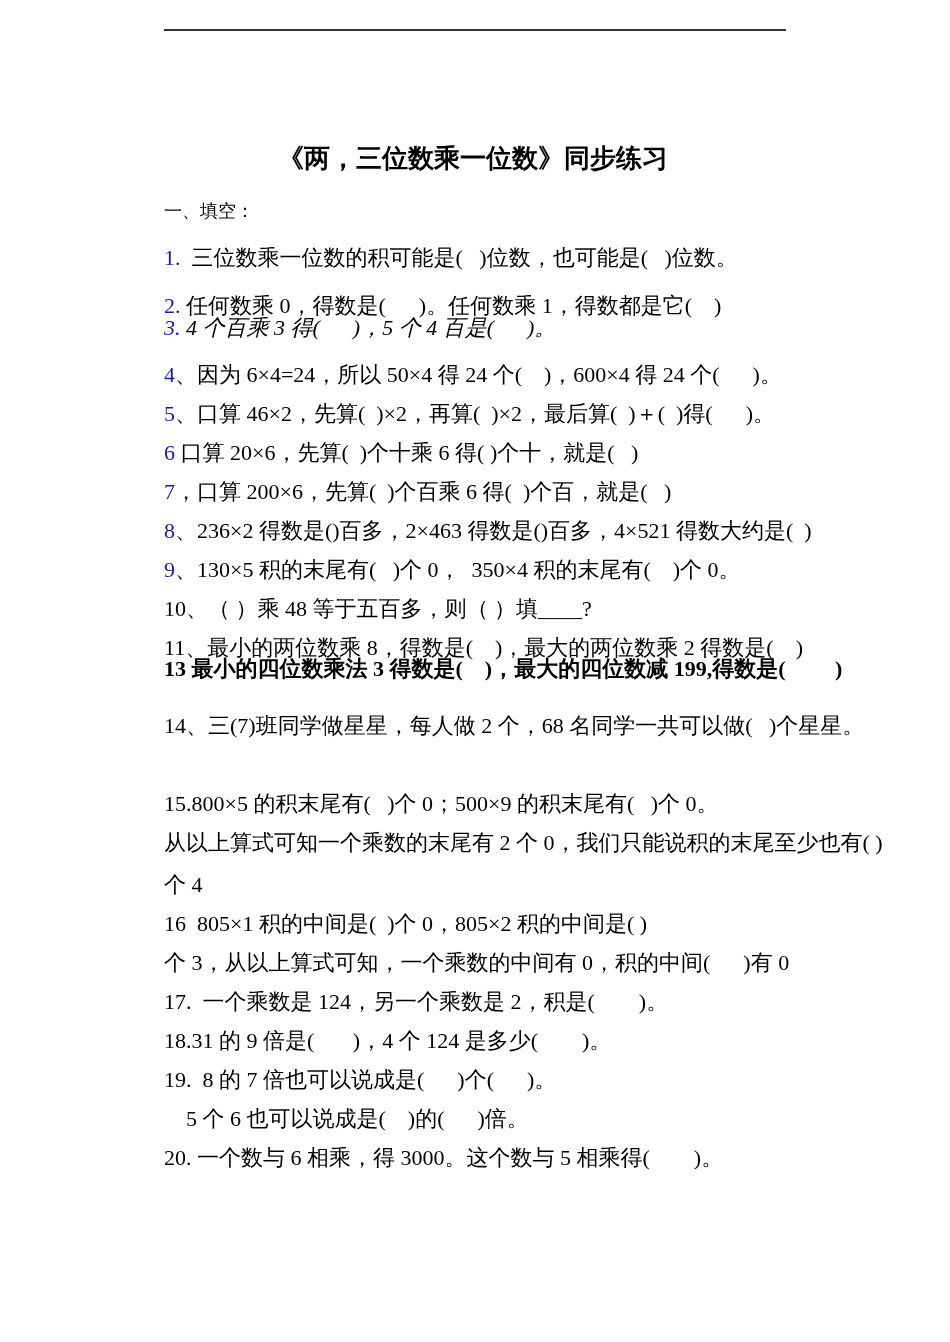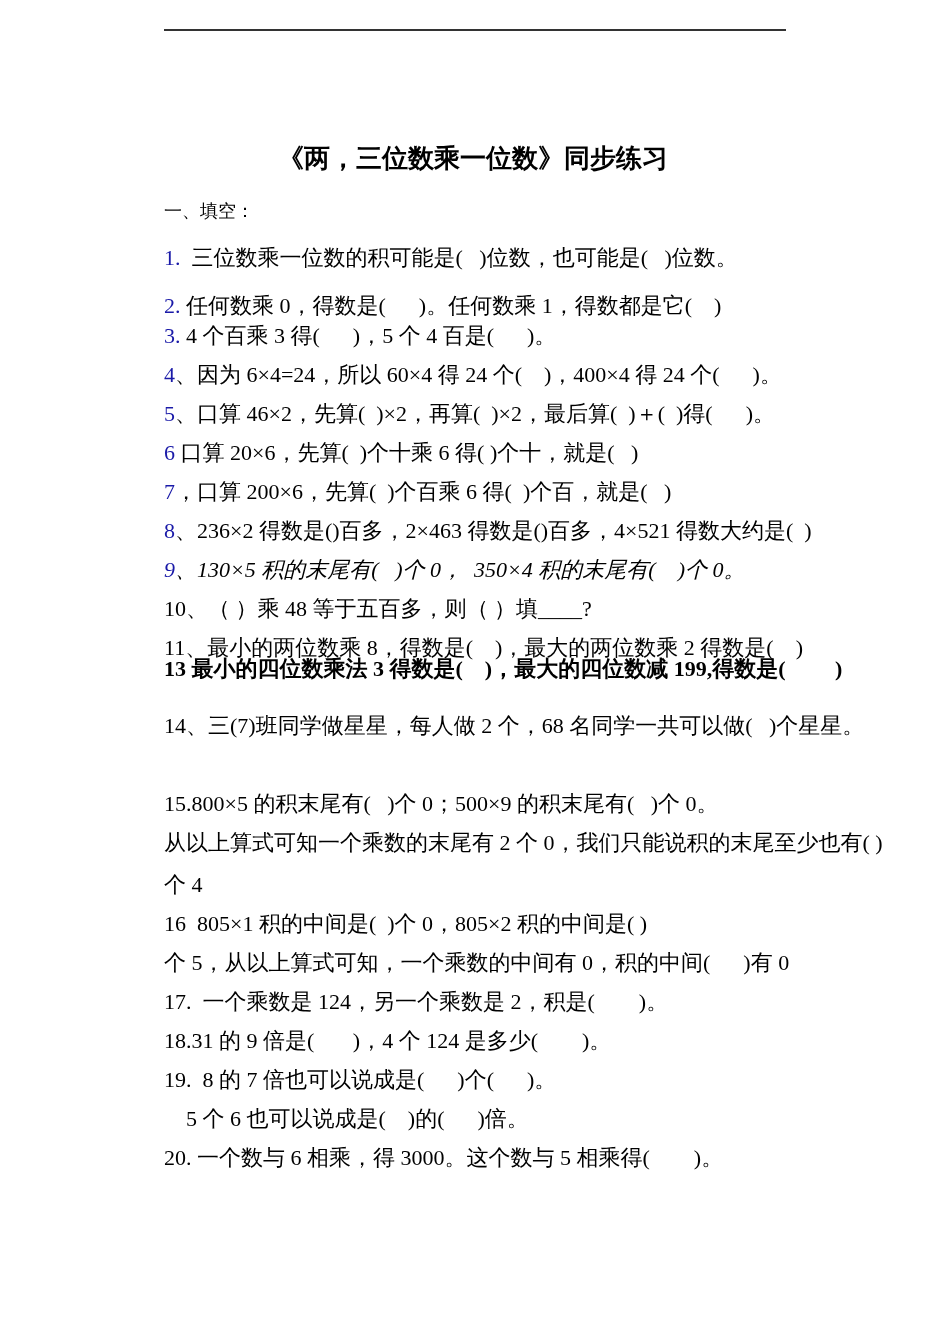--- a/index.html
+++ b/index.html
@@ -16,34 +16,34 @@
 </head>
 <body>
 
 <div class="rule"></div>
 <div class="title">《两，三位数乘一位数》同步练习</div>
 <div class="section">一、填空：</div>
 
 <div id="questions">
     <div class="line" style="top: 246px;"><span class="num">1.</span><span>  三位数乘一位数的积可能是(   )位数，也可能是(   )位数。</span></div>
     <div class="line" style="top: 294px;"><span class="num">2.</span><span> 任何数乘 0，得数是(      )。任何数乘 1，得数都是它(    )</span></div>
-    <div class="line" style="top: 324px;"><span class="num">3.</span><span> 4 个百乘 3 得(      )，5 个 4 百是(      )。</span></div>
-    <div class="line" style="top: 363px;"><span class="num">4</span><span>、因为 6×4=24，所以 60×4 得 24 个(    )，400×4 得 24 个(      )。</span></div>
+    <div class="line" style="top: 316px; font-style: italic;"><span class="num">3.</span><span> 4 个百乘 3 得(      )，5 个 4 百是(      )。</span></div>
+    <div class="line" style="top: 363px;"><span class="num">4</span><span>、因为 6×4=24，所以 50×4 得 24 个(    )，600×4 得 24 个(      )。</span></div>
     <div class="line" style="top: 402px;"><span class="num">5</span><span>、口算 46×2，先算(  )×2，再算(  )×2，最后算(  )＋(  )得(      )。</span></div>
     <div class="line" style="top: 441px;"><span class="num">6</span><span> 口算 20×6，先算(  )个十乘 6 得( )个十，就是(   )</span></div>
     <div class="line" style="top: 480px;"><span class="num">7</span><span>，口算 200×6，先算(  )个百乘 6 得(  )个百，就是(   )</span></div>
     <div class="line" style="top: 519px;"><span class="num">8</span><span>、236×2 得数是()百多，2×463 得数是()百多，4×521 得数大约是(  )</span></div>
-    <div class="line" style="top: 558px; font-style: italic;"><span class="num">9</span><span>、130×5 积的末尾有(   )个 0，  350×4 积的末尾有(    )个 0。</span></div>
+    <div class="line" style="top: 558px;"><span class="num">9</span><span>、130×5 积的末尾有(   )个 0，  350×4 积的末尾有(    )个 0。</span></div>
     <div class="line" style="top: 597px; text-align: right;"><span class="num"></span><span>10、（ ）乘 48 等于五百多，则（ ）填____?</span></div>
     <div class="line" style="top: 636px;"><span class="num"></span><span>11、最小的两位数乘 8，得数是(    )，最大的两位数乘 2 得数是(    )</span></div>
     <div class="line" style="top: 657px; font-weight: bold;"><span class="num"></span><span>13 最小的四位数乘法 3 得数是(    )，最大的四位数减 199,得数是(         )</span></div>
     <div class="line" style="top: 714px;"><span class="num"></span><span>14、三(7)班同学做星星，每人做 2 个，68 名同学一共可以做(   )个星星。</span></div>
     <div class="line" style="top: 792px;"><span class="num"></span><span>15.800×5 的积末尾有(   )个 0；500×9 的积末尾有(   )个 0。</span></div>
     <div class="line" style="top: 831px;"><span class="num"></span><span>从以上算式可知一个乘数的末尾有 2 个 0，我们只能说积的末尾至少也有( )</span></div>
     <div class="line" style="top: 873px;"><span class="num"></span><span>个 4</span></div>
     <div class="line" style="top: 912px;"><span class="num"></span><span>16  805×1 积的中间是(  )个 0，805×2 积的中间是( )</span></div>
-    <div class="line" style="top: 951px;"><span class="num"></span><span>个 5，从以上算式可知，一个乘数的中间有 0，积的中间(      )有 0</span></div>
+    <div class="line" style="top: 951px;"><span class="num"></span><span>个 3，从以上算式可知，一个乘数的中间有 0，积的中间(      )有 0</span></div>
     <div class="line" style="top: 990px;"><span class="num"></span><span>17.  一个乘数是 124，另一个乘数是 2，积是(        )。</span></div>
     <div class="line" style="top: 1029px; text-align: right;"><span class="num"></span><span>18.31 的 9 倍是(       )，4 个 124 是多少(        )。</span></div>
     <div class="line" style="top: 1068px;"><span class="num"></span><span>19.  8 的 7 倍也可以说成是(      )个(      )。</span></div>
     <div class="line" style="top: 1107px;"><span class="num"></span><span>    5 个 6 也可以说成是(    )的(      )倍。</span></div>
     <div class="line" style="top: 1146px;"><span class="num"></span><span>20. 一个数与 6 相乘，得 3000。这个数与 5 相乘得(        )。</span></div>
   </div>
 
 </body></html>

